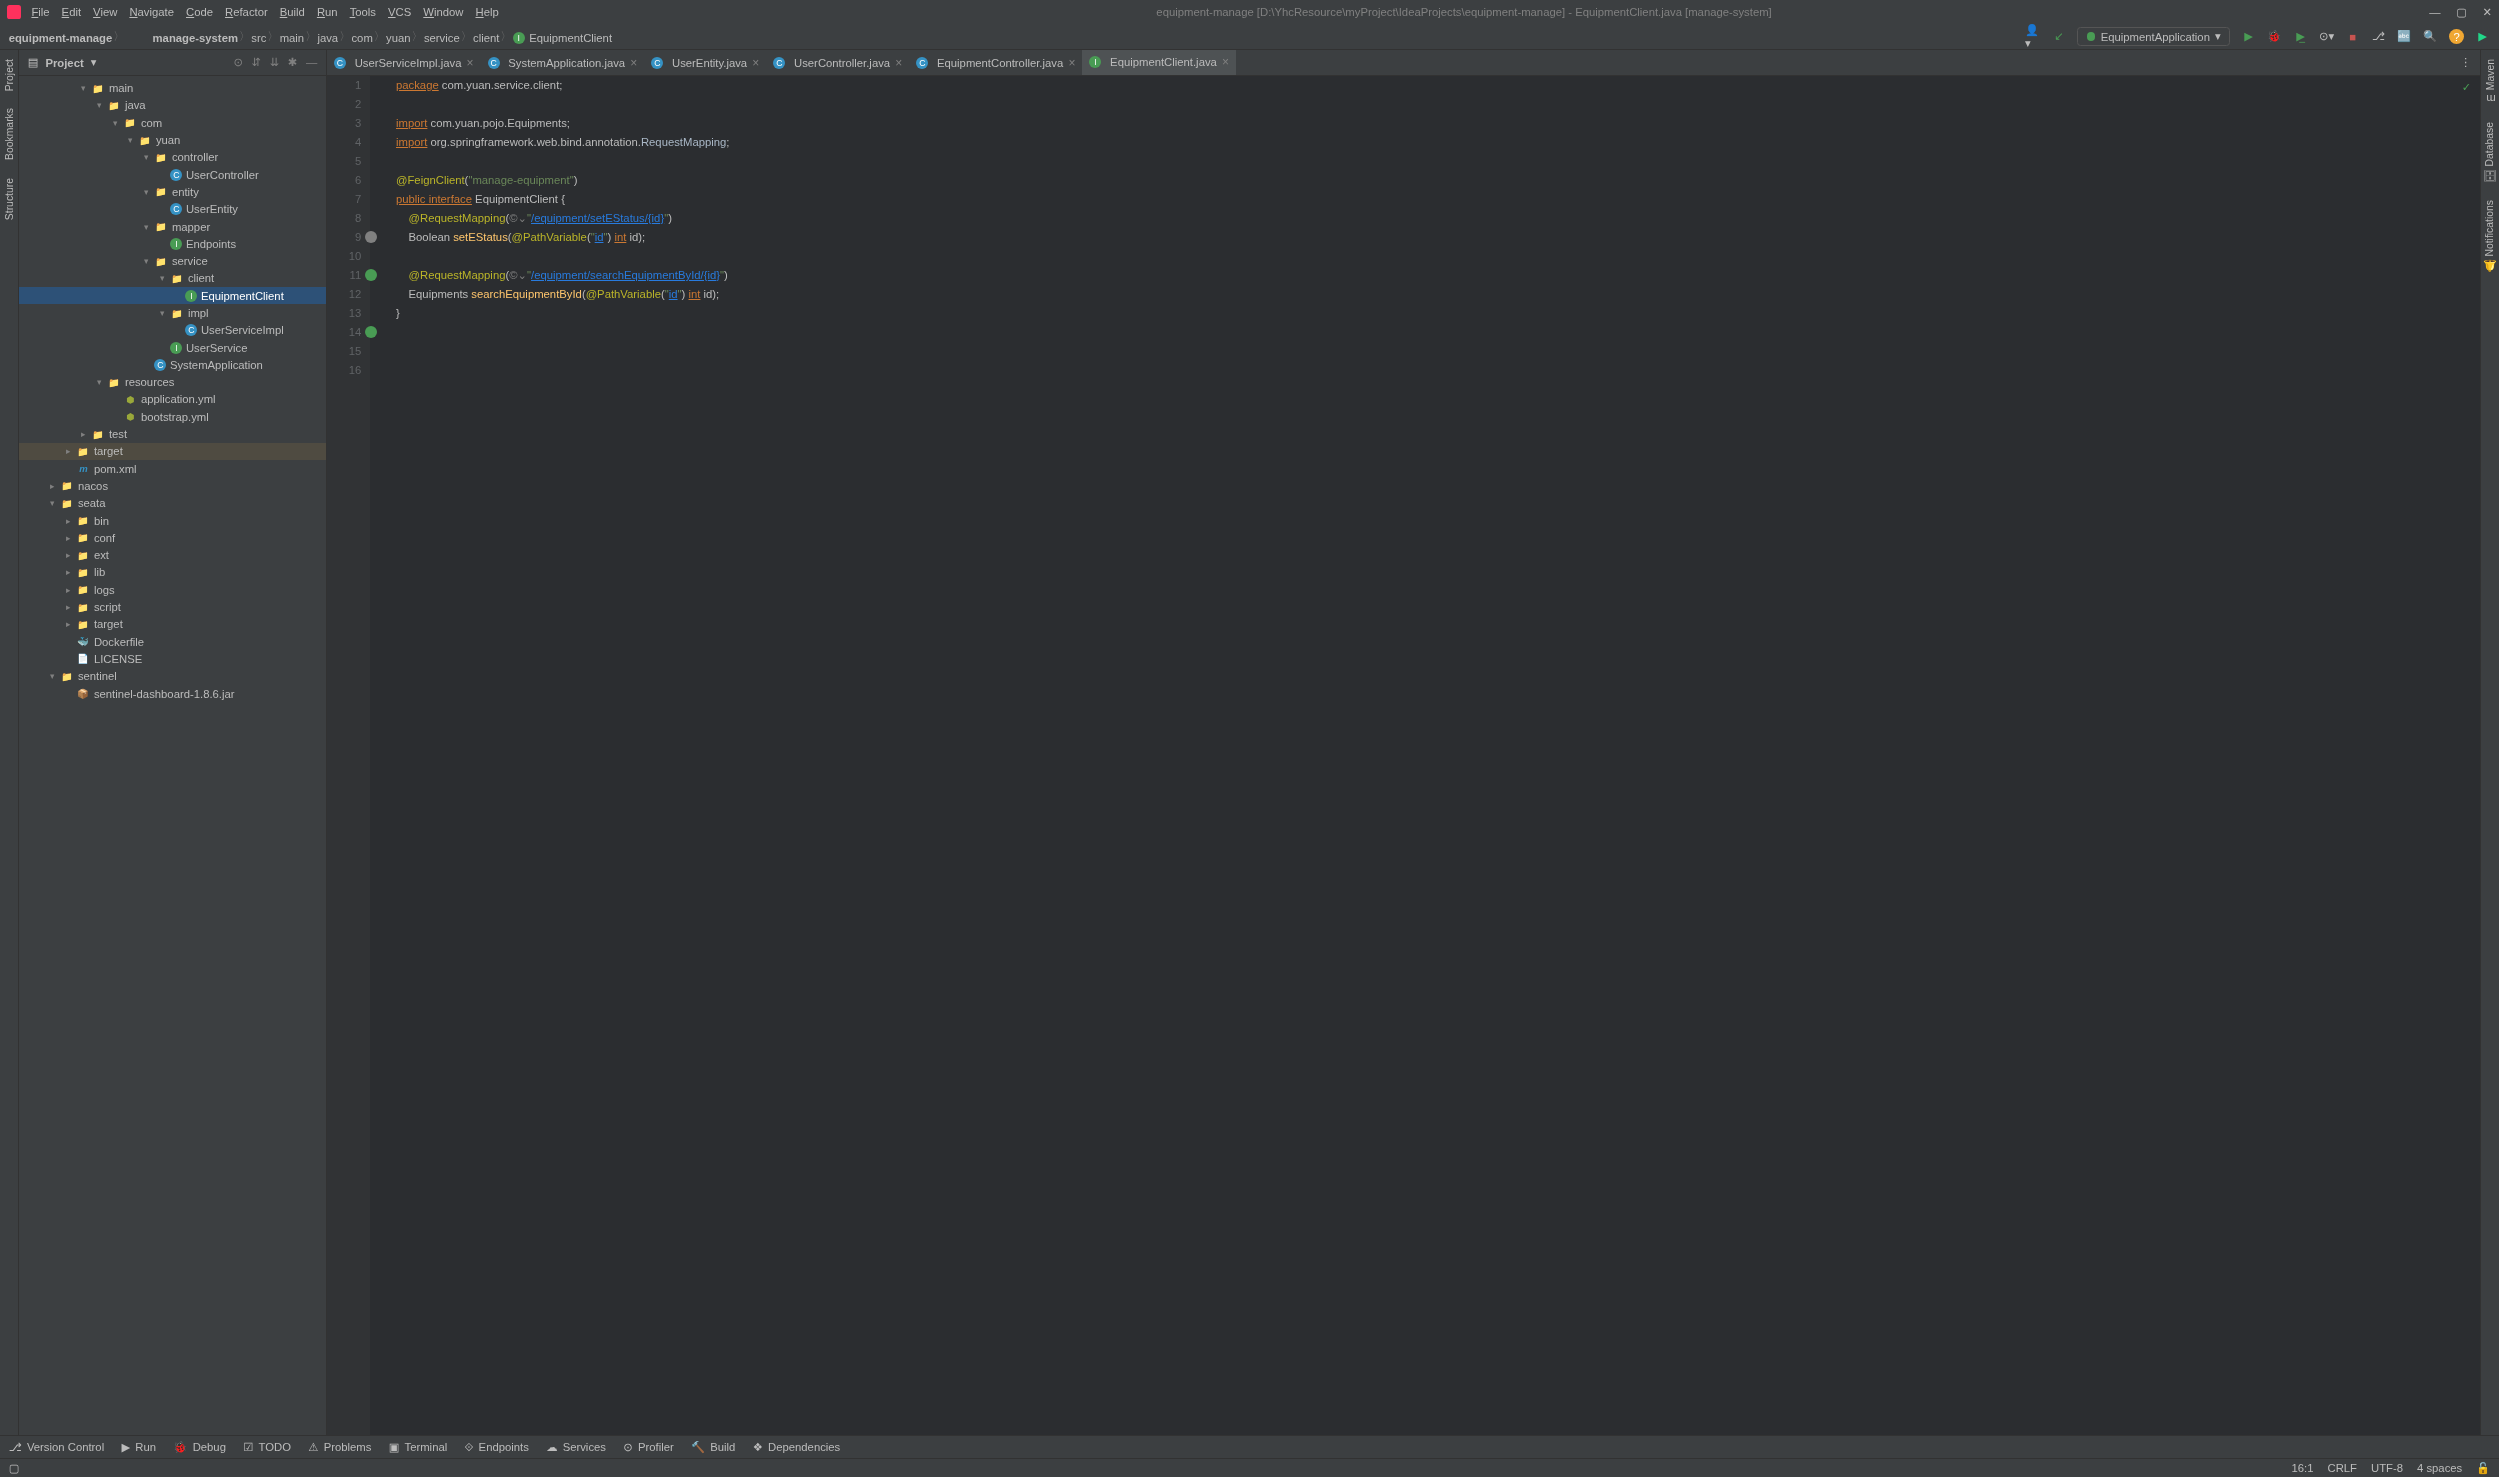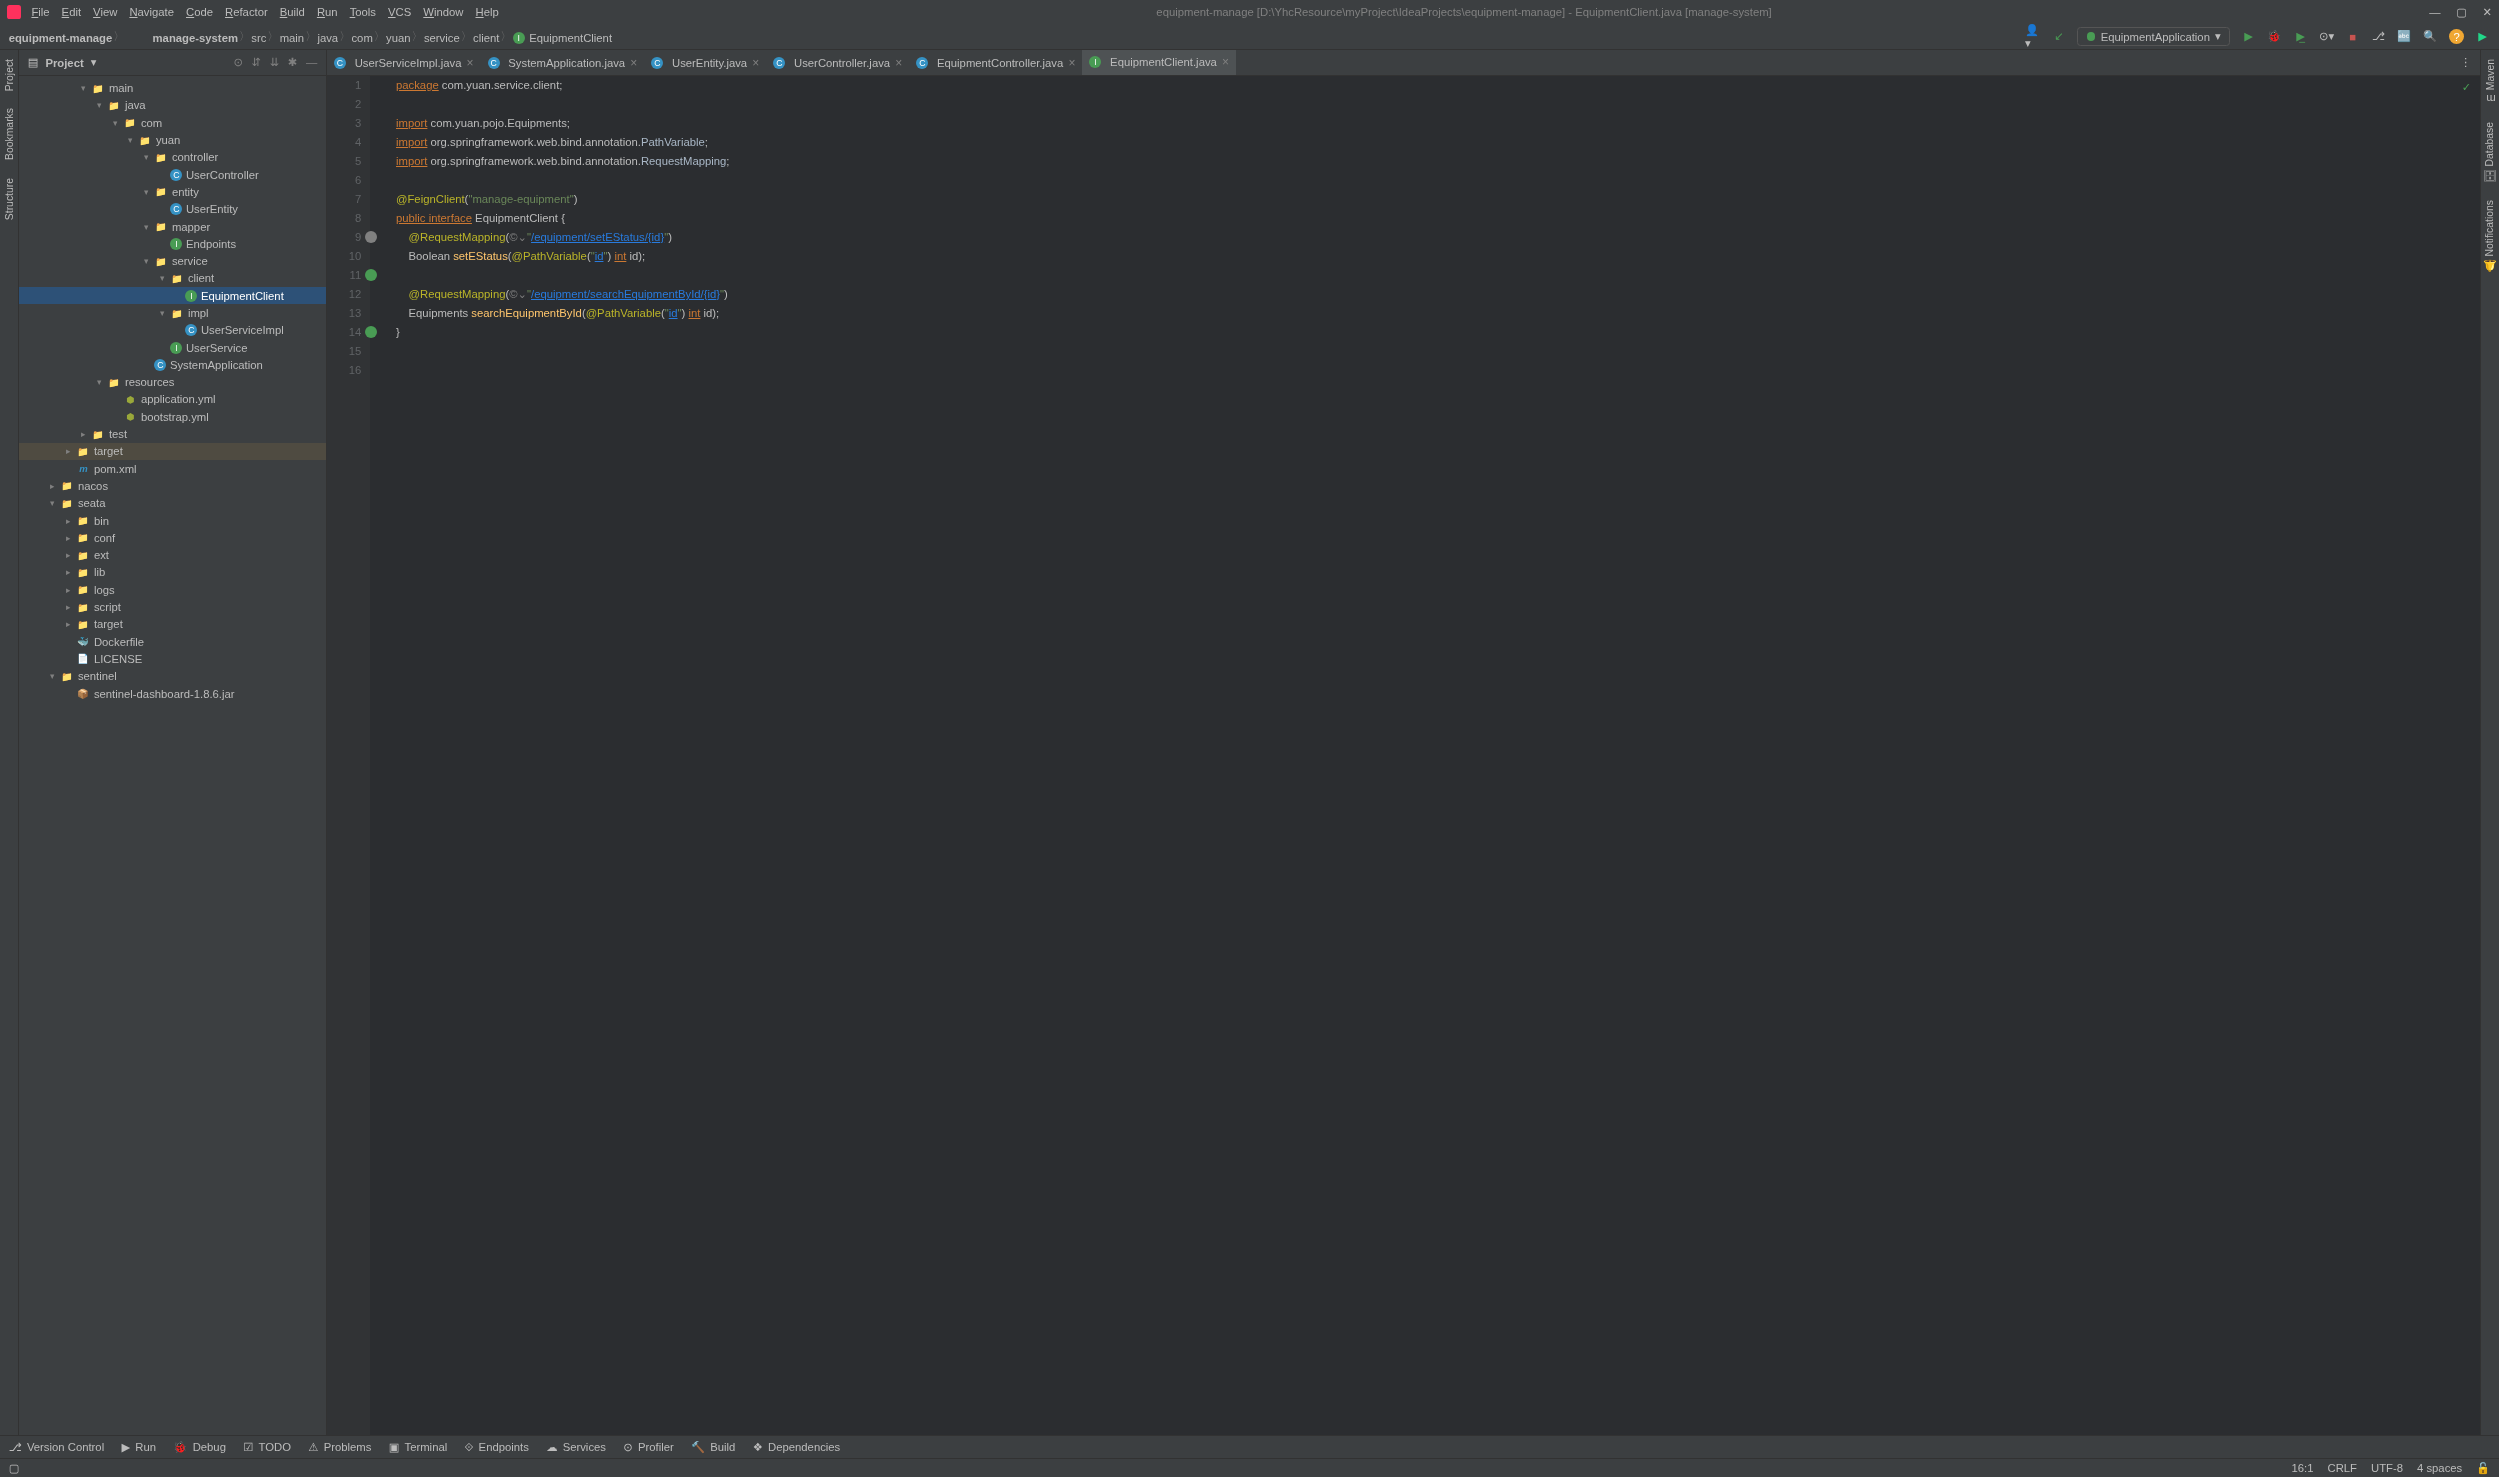--- a/index.html
+++ b/index.html
@@ -390,21 +390,20 @@
             <div class="gutter-line">12</div>
             <div class="gutter-line">13</div>
             <div class="gutter-line">14<span class="gutter-marker" style="background: rgb(73, 156, 84); border-radius: 50%;"></span></div>
             <div class="gutter-line">15</div>
             <div class="gutter-line">16</div>
           </div>
         <div class="code" id="code">
             <div class="code-line"><span class="kw">package</span> com.yuan.service.client;</div>
             <div class="code-line"></div>
             <div class="code-line"><span class="kw">import</span> com.yuan.pojo.Equipments;</div>
-            <div class="code-line"><span class="kw">import</span> org.springframework.web.bind.annotation.<span class="cls">PathVariable</span>;</div>
             <div class="code-line"><span class="kw">import</span> org.springframework.web.bind.annotation.<span class="cls">RequestMapping</span>;</div>
             <div class="code-line"></div>
             <div class="code-line"><span class="anno">@FeignClient</span>(<span class="str">"manage-equipment"</span>)</div>
             <div class="code-line"><span class="kw">public interface</span> EquipmentClient {</div>
             <div class="code-line">    <span class="anno">@RequestMapping</span>(<span class="comment">©⌄</span><span class="str">"</span><span class="url">/equipment/setEStatus/{id}</span><span class="str">"</span>)</div>
             <div class="code-line">    Boolean <span class="method">setEStatus</span>(<span class="anno">@PathVariable</span>(<span class="str">"</span><span class="url">id</span><span class="str">"</span>) <span class="kw">int</span> id);</div>
             <div class="code-line"></div>
             <div class="code-line">    <span class="anno">@RequestMapping</span>(<span class="comment">©⌄</span><span class="str">"</span><span class="url">/equipment/searchEquipmentById/{id}</span><span class="str">"</span>)</div>
             <div class="code-line">    Equipments <span class="method">searchEquipmentById</span>(<span class="anno">@PathVariable</span>(<span class="str">"</span><span class="url">id</span><span class="str">"</span>) <span class="kw">int</span> id);</div>
             <div class="code-line">}</div>

